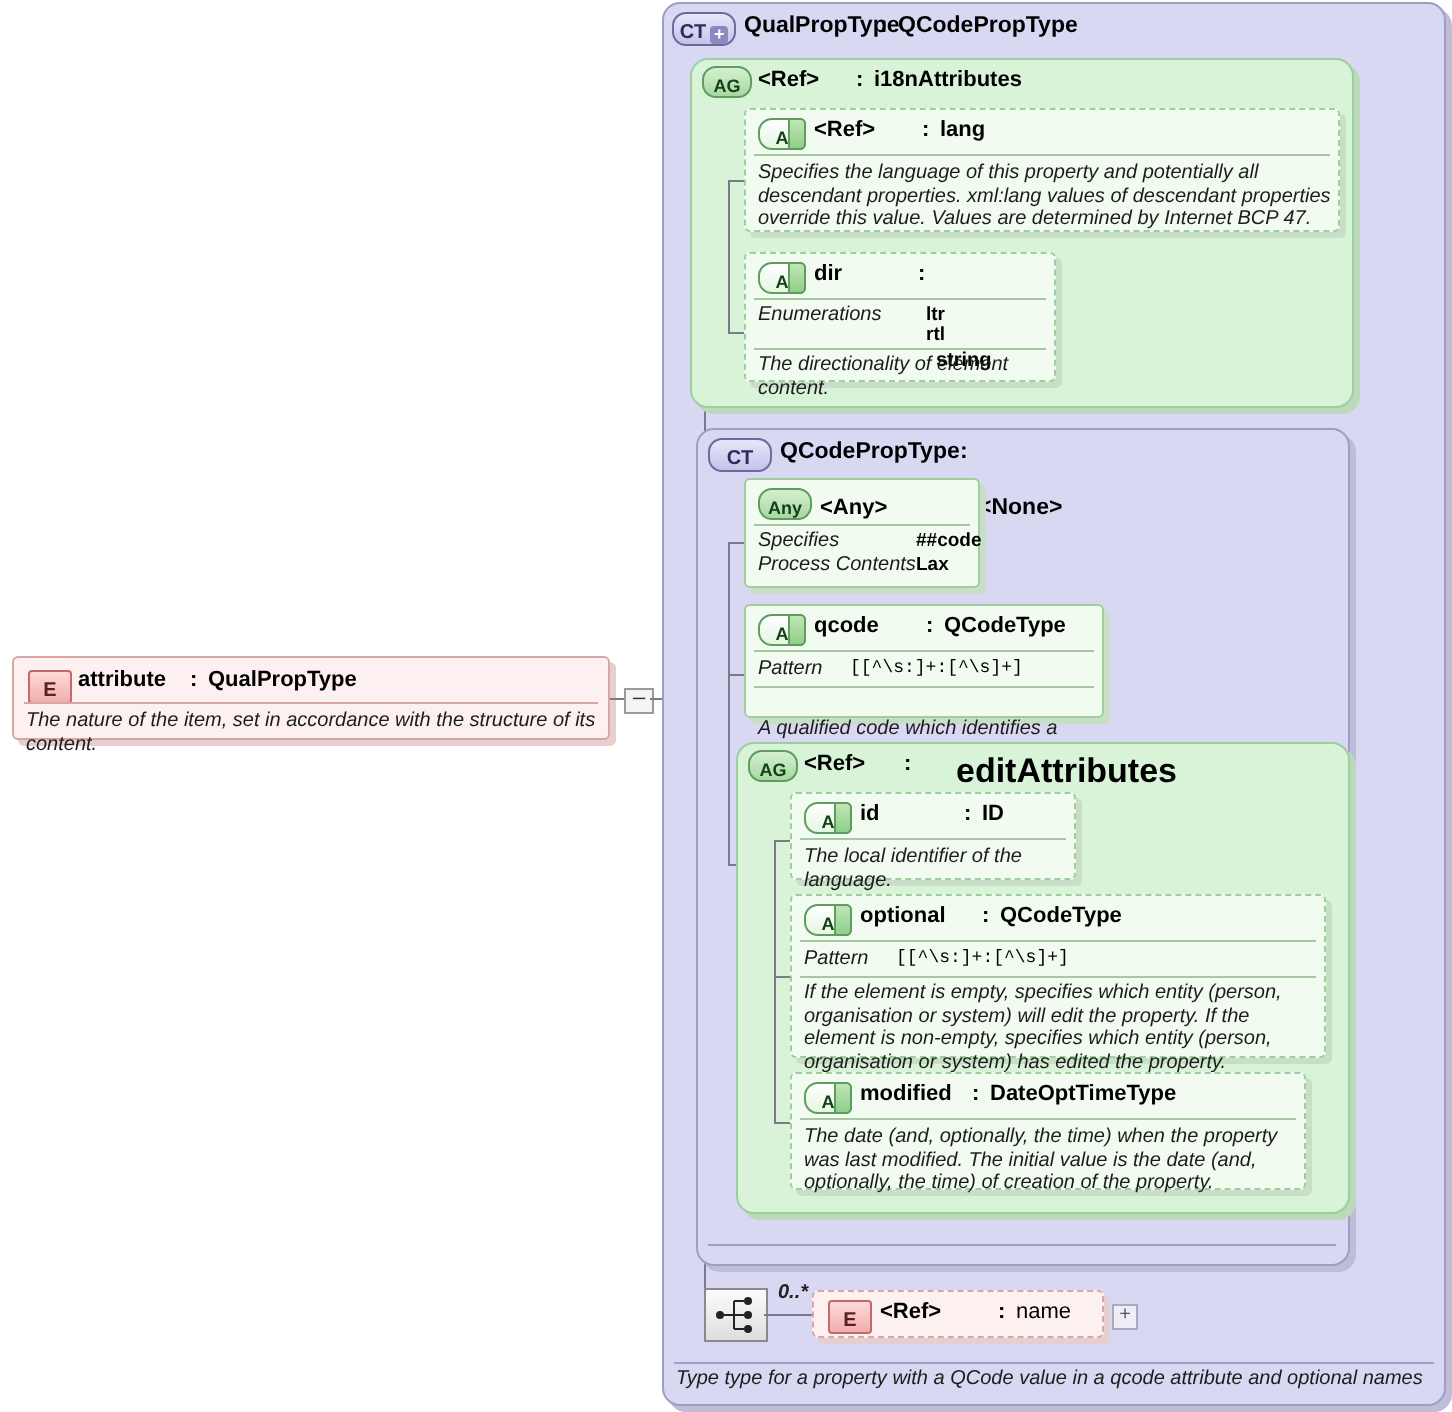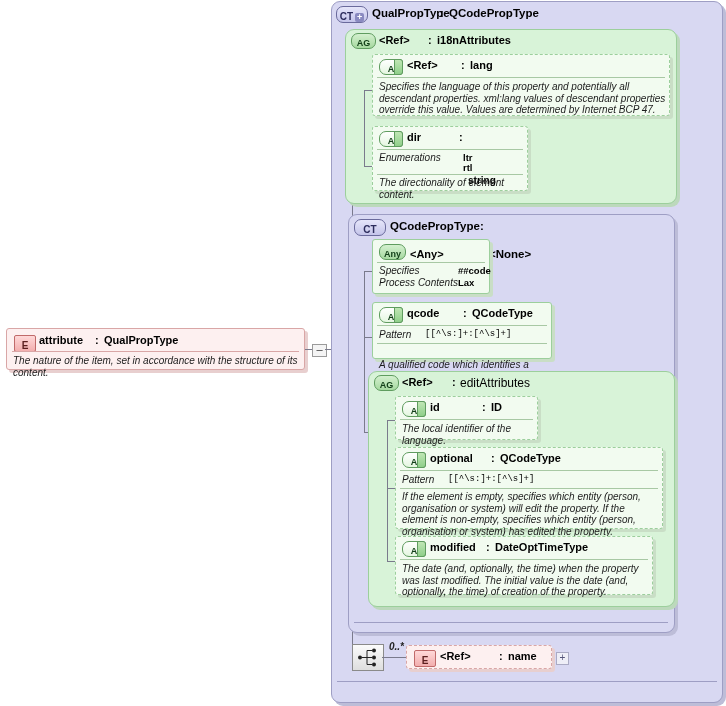--- a/index.html
+++ b/index.html
@@ -224,21 +224,21 @@
     <div class="rule" style="top:40px;"></div>
     <div class="doc" style="left:6px;top:56px;width:170px;">A qualified code which identifies a concept.</div>
   </div>
 
   <div class="abs ag-shadow" style="left:371px;top:374px;width:307px;height:236px;"></div>
   <div class="abs ag-box" style="left:368px;top:371px;width:307px;height:236px;"></div>
 
   <div class="badge badge-ag" style="left:374px;top:375px;">AG</div>
   <div class="abs" style="left:402px;top:376px;font-weight:bold;font-size:11px;">&lt;Ref&gt;</div>
   <div class="abs" style="left:452px;top:376px;font-weight:bold;font-size:11px;">:</div>
-  <div class="abs" style="left:460px;top:376px;font-weight:normal;font-size:12px;">editAttributes</div>
+  <div class="abs" style="left:478px;top:376px;font-weight:bold;font-size:17px;">editAttributes</div>
 
   <div class="ln v" style="left:387px;top:420px;width:1px;height:141px;"></div>
   <div class="ln h" style="left:387px;top:420px;width:8px;"></div>
   <div class="ln h" style="left:387px;top:488px;width:8px;"></div>
   <div class="ln h" style="left:387px;top:561px;width:8px;"></div>
 
   <div class="abs card-shadow" style="left:398px;top:399px;width:143px;height:44px;"></div>
   <div class="abs card card-dashed" style="left:395px;top:396px;width:143px;height:44px;">
     <div class="badge badge-a" style="left:6px;top:4px;">A</div>
     <div class="abs" style="left:34px;top:4px;font-weight:bold;font-size:11px;">id</div>
@@ -288,19 +288,20 @@
   </div>
   <div class="ln h" style="left:382px;top:657px;width:24px;"></div>
 
   <div class="cardinality" style="left:389px;top:641px;">0..*</div>
 
   <div class="abs el-shadow" style="left:409px;top:648px;width:146px;height:24px;"></div>
   <div class="abs el-card" style="left:406px;top:645px;width:146px;height:24px;">
     <div class="badge badge-e" style="left:7px;top:4px;">E</div>
     <div class="abs" style="left:33px;top:4px;font-weight:bold;font-size:11px;">&lt;Ref&gt;</div>
     <div class="abs" style="left:92px;top:4px;font-weight:bold;font-size:11px;">:</div>
-    <div class="abs" style="left:101px;top:4px;font-weight:bold;font-size:11px;">name</div>
+    <div class="abs" style="left:101px;top:4px;font-weight:normal;font-size:11px;">name</div>
   </div>
   <div class="expander" style="left:556px;top:652px;">+</div>
 
   <div class="cap-rule" style="left:337px;top:681px;width:380px;"></div>
+  <div class="caption" style="left:338px;top:684px;width:380px;">Type type for a property with a  QCode value in a qcode attribute and optional names</div>
 
 </div>
 
 </body></html>

